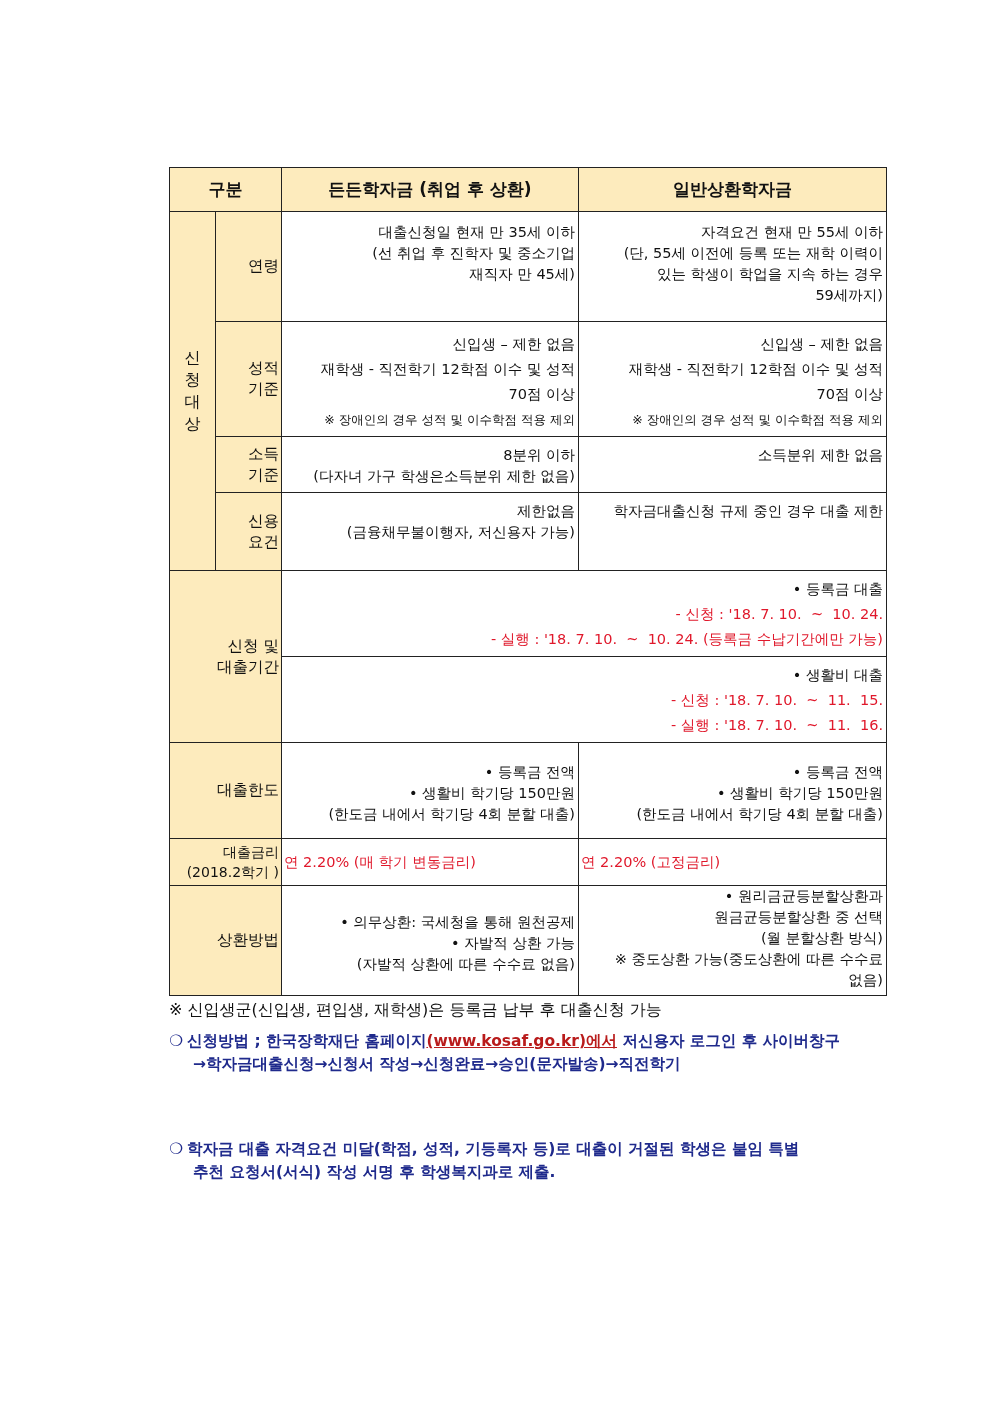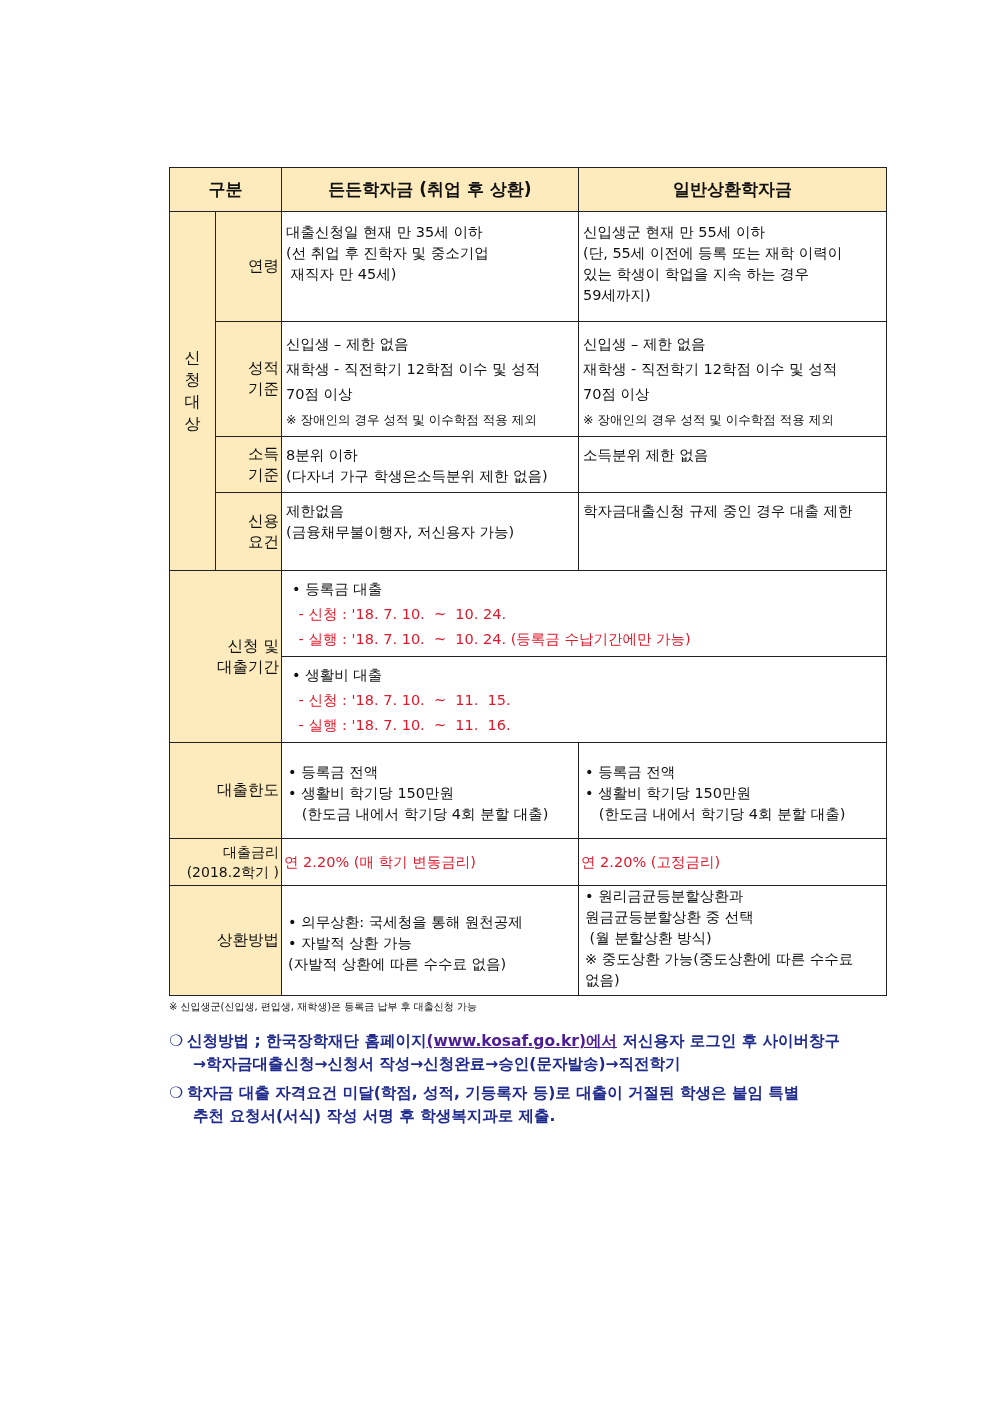--- a/index.html
+++ b/index.html
@@ -3,29 +3,29 @@
 <meta charset="utf-8">
 <style>
   html, body { margin:0; padding:0; background:#ffffff; }
   body { width:992px; height:1403px; position:relative; font-family:"DejaVu Sans","Liberation Sans",sans-serif; color:#111; }
   .page { position:absolute; left:0; top:0; width:848px; height:1403px;margin-left:25px; }
   table.main { position:absolute; left:144px; top:167px; width:717px; border-collapse:collapse; table-layout:fixed; }
   table.main td { border:1px solid #222; vertical-align:top; font-size:14.5px; line-height:21px; padding:0 2px; }
   .hdr { background:#fdebbd; font-weight:bold; font-size:17px !important; text-align:center; vertical-align:middle !important; height:43px; }
   .lbl { background:#fdebbd; text-align:right; vertical-align:middle !important; font-size:15.5px !important; }
   .vlabel { background:#fdebbd; text-align:center; vertical-align:middle !important; font-size:16px !important; line-height:22px !important; }
-  .cell { padding:10px 3px 4px 4px !important; }
+  .cell { padding:10px 3px 4px 4px !important;text-align:right; }
   .red { color:#e0182b; }
   .center { vertical-align:middle !important; }
   .small { font-size:12.5px; }
   .line { display:block; white-space:nowrap; }
-  .note { position:absolute; left:144px; top:1000px; font-size:10px; color:#111; }
+  .note { position:absolute; left:144px; top:1000px; font-size:16px; color:#111; }
   .info { position:absolute; left:144px; width:720px; font-size:15.5px; font-weight:bold; color:#1f2a8c; line-height:23px; }
   .info .ind { padding-left:24px; display:block; }
-  .link { color:#4c1d95; text-decoration:underline;text-align:center; }
+  .link { color:#b91c1c; text-decoration:underline;text-align:center; }
   .circ { display:inline-block; width:18px; }
 </style>
 </head>
 <body>
 
 <div class="page">
 
 <table class="main">
   <colgroup>
     <col style="width:46px">
@@ -47,21 +47,21 @@
       <span class="line">대</span>
       <span class="line">상</span>
     </td>
     <td class="lbl">연령</td>
     <td class="cell">
       <span class="line">대출신청일 현재 만 35세 이하</span>
       <span class="line">(선 취업 후 진학자 및 중소기업</span>
       <span class="line" style="white-space:pre"> 재직자 만 45세)</span>
     </td>
     <td class="cell">
-      <span class="line">신입생군 현재 만 55세 이하</span>
+      <span class="line">자격요건 현재 만 55세 이하</span>
       <span class="line">(단, 55세 이전에 등록 또는 재학 이력이</span>
       <span class="line">있는 학생이 학업을 지속 하는 경우</span>
       <span class="line">59세까지)</span>
     </td>
   </tr>
 
   <tr style="height:112px">
     <td class="lbl">
       <span class="line">성적</span>
       <span class="line">기준</span>
@@ -169,20 +169,20 @@
 </tbody>
     </table>
 
 <div class="note">※ 신입생군(신입생, 편입생, 재학생)은 등록금 납부 후 대출신청 가능</div>
 
 <div class="info" style="top:1030px">
   <span class="circ">❍</span><span>신청방법 ; 한국장학재단 홈페이지</span><span class="link">(www.kosaf.go.kr)에서</span><span> 저신용자 로그인 후 사이버창구</span>
   <span class="ind">→학자금대출신청→신청서 작성→신청완료→승인(문자발송)→직전학기</span>
 </div>
 
-<div class="info" style="top:1082px">
+<div class="info" style="top:1138px">
   <span class="circ">❍</span><span>학자금 대출 자격요건 미달(학점, 성적, 기등록자 등)로 대출이 거절된 학생은 붙임 특별</span>
   <span class="ind">추천 요청서(서식) 작성 서명 후 학생복지과로 제출.</span>
 </div>
 
 
 
 </div>
 
 </body></html>

